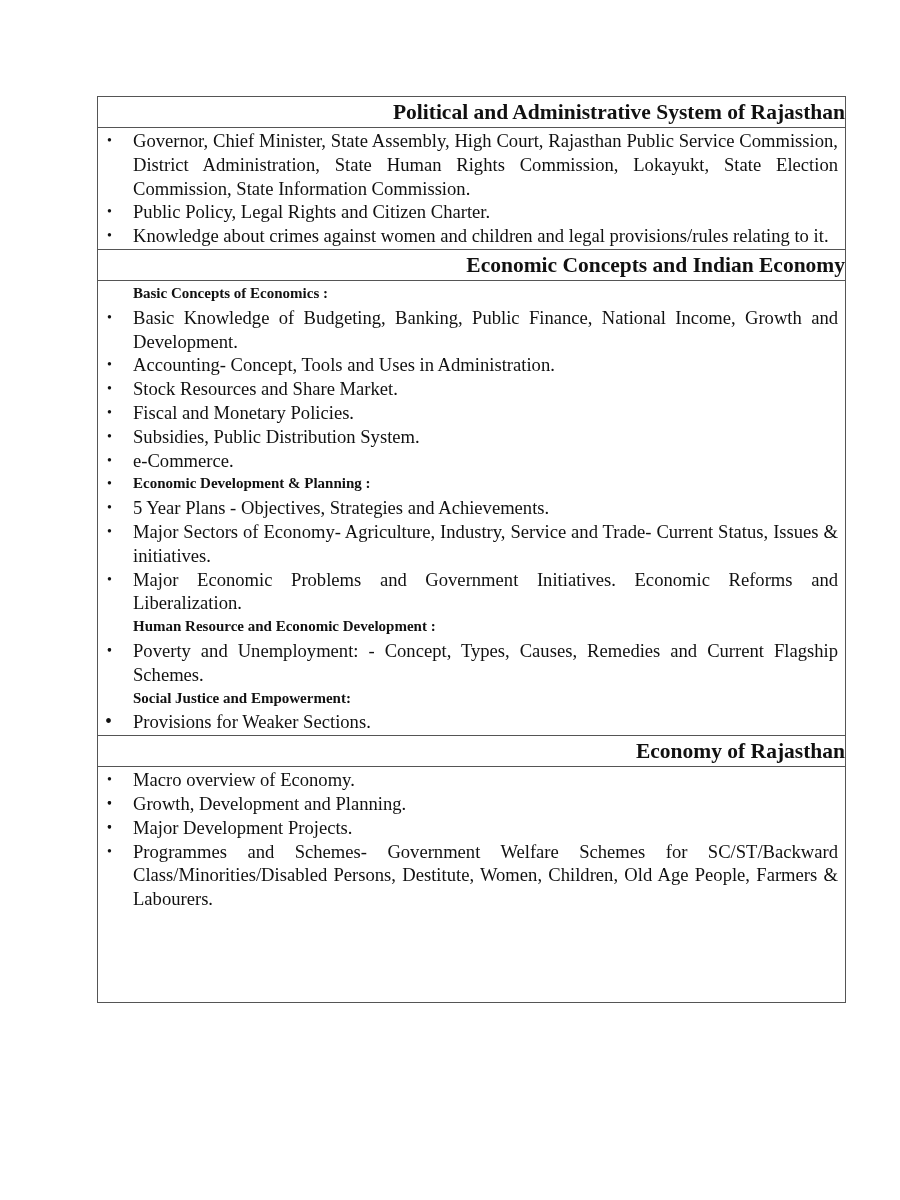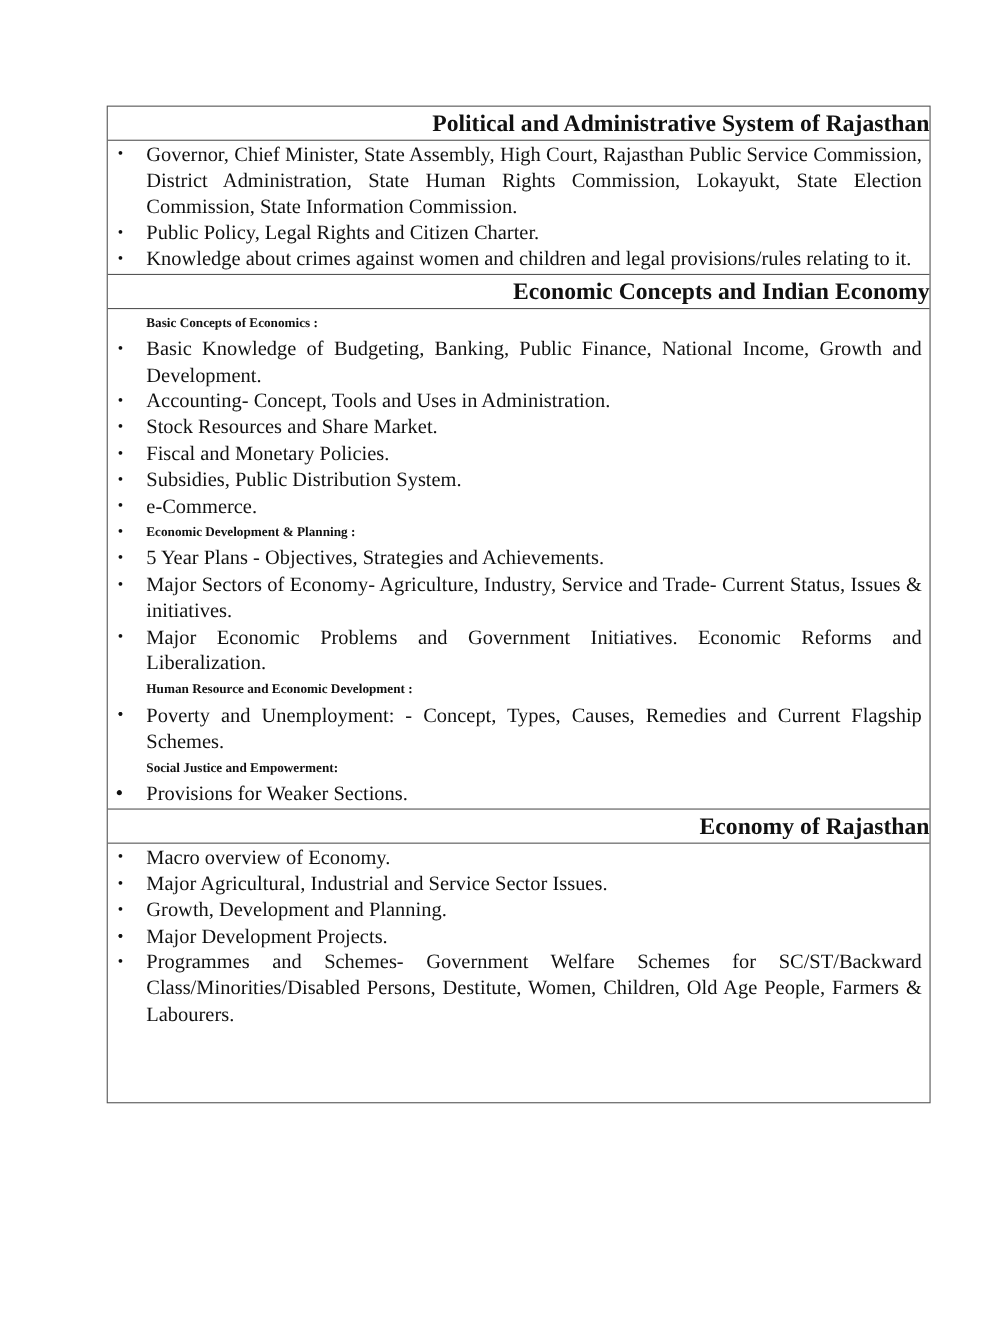--- a/index.html
+++ b/index.html
@@ -9,21 +9,21 @@
            border: 1px solid #555; border-collapse: collapse; }
   .head { height: 30px; border-bottom: 1px solid #555; text-align: right;
           font-weight: bold; font-size: 21.5px; line-height: 30px; }
   .body { border-bottom: 1px solid #555; padding: 1px 7px 1px 0; }
   .body.last { border-bottom: none; height: 233px; }
   ul { list-style: none; margin: 0; padding: 0; }
   li { position: relative; padding-left: 35px; font-size: 18.6px; line-height: 23.8px;
        text-align: justify; }
   li .bullet { position: absolute; left: 9px; top: 0; font-size: 14px; }
   li .bullet.big { font-size: 20px; left: 7px; }
-  .sub { padding-left: 35px; font-weight: bold; font-size: 12px; line-height: 23.8px; }
+  .sub { padding-left: 35px; font-weight: bold; font-size: 15px; line-height: 23.8px; }
 </style>
 </head>
 <body>
 
 <div class="table">
 
   <div class="head">Political and Administrative System of Rajasthan</div>
   <div class="body">
     <ul>
       <li><span class="bullet">•</span><span>Governor, Chief Minister, State  Assembly, High Court, Rajasthan Public Service Commission, District  Administration, State Human Rights Commission, Lokayukt, State Election Commission, State Information Commission.</span></li>
@@ -58,21 +58,21 @@
     <div class="sub">Social Justice and Empowerment:</div>
     <ul>
       <li><span class="bullet big">•</span><span>Provisions for Weaker Sections.</span></li>
     </ul>
   </div>
 
   <div class="head">Economy of Rajasthan</div>
   <div class="body last">
     <ul>
       <li><span class="bullet">•</span><span>Macro overview of Economy.</span></li>
-      <li><span class="bullet">•</span><span>Major Agricultural, Industrial and Service Sector Issues.</span></li>
+      <li><span class="bullet">•</span></li>
       <li><span class="bullet">•</span><span>Growth, Development and Planning.</span></li>
       <li><span class="bullet">•</span></li>
       <li><span class="bullet">•</span><span>Major Development Projects.</span></li>
       <li><span class="bullet">•</span><span>Programmes and Schemes- Government Welfare Schemes for SC/ST/Backward Class/Minorities/Disabled Persons, Destitute, Women, Children, Old Age People, Farmers &amp; Labourers.</span></li>
     </ul>
   </div>
 
 </div>
 
 </body></html>

